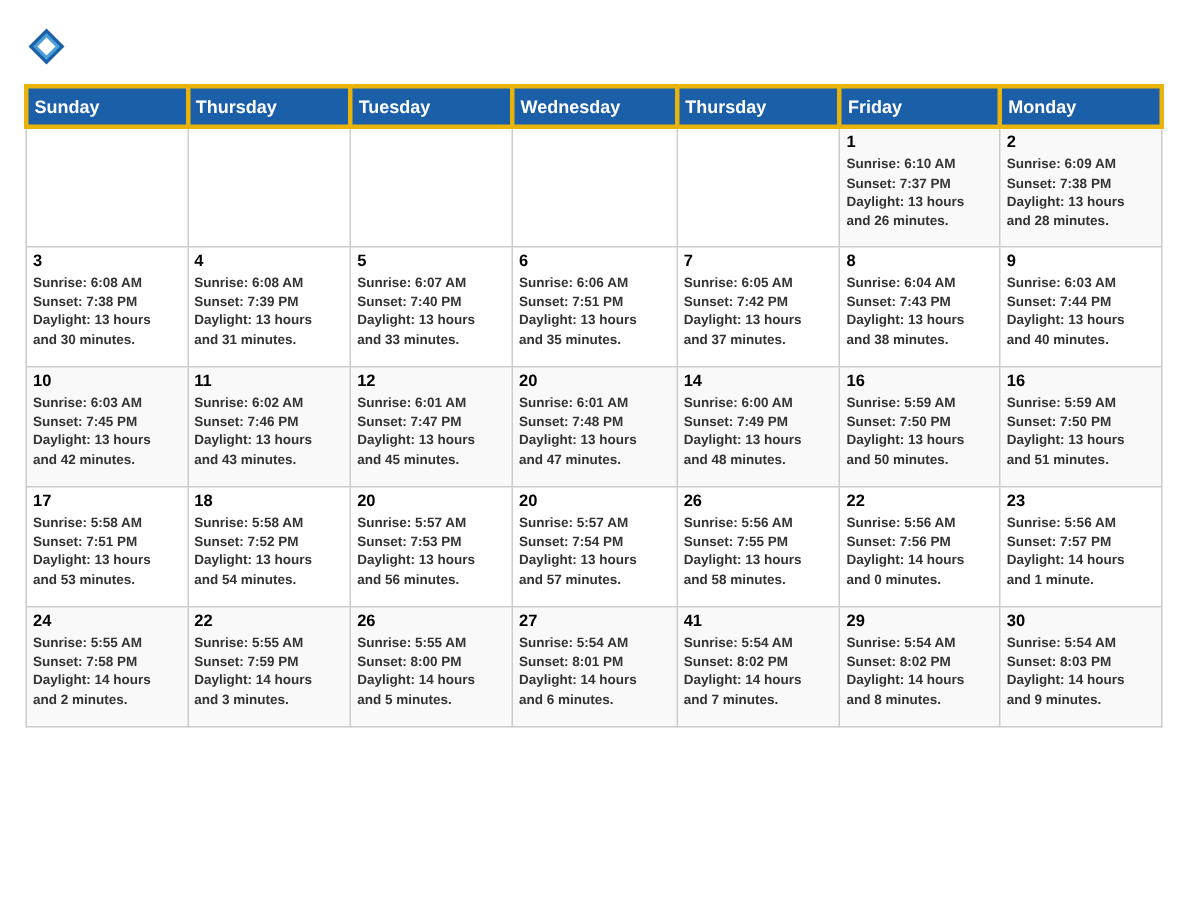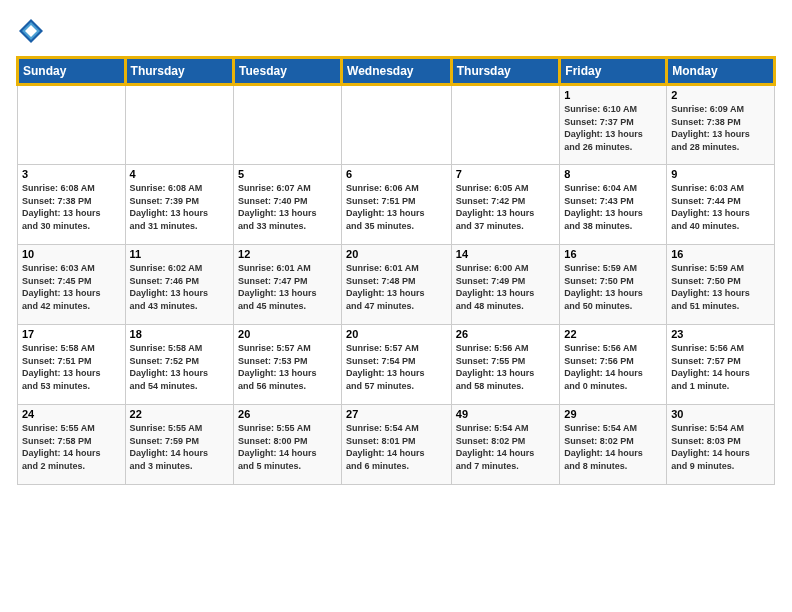--- a/index.html
+++ b/index.html
@@ -315,21 +315,21 @@
 and 5 minutes.</div>
         </td>
         <td>
           <span class="day-num">27</span>
           <div class="day-info" style="white-space: pre-line;">Sunrise: 5:54 AM
 Sunset: 8:01 PM
 Daylight: 14 hours
 and 6 minutes.</div>
         </td>
         <td>
-          <span class="day-num">49</span>
+          <span class="day-num">41</span>
           <div class="day-info" style="white-space: pre-line;">Sunrise: 5:54 AM
 Sunset: 8:02 PM
 Daylight: 14 hours
 and 7 minutes.</div>
         </td>
         <td>
           <span class="day-num">29</span>
           <div class="day-info" style="white-space: pre-line;">Sunrise: 5:54 AM
 Sunset: 8:02 PM
 Daylight: 14 hours

